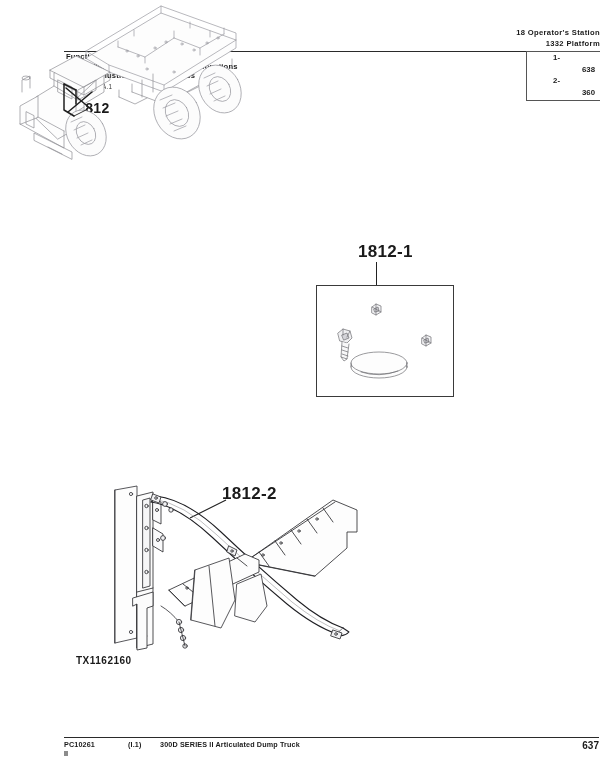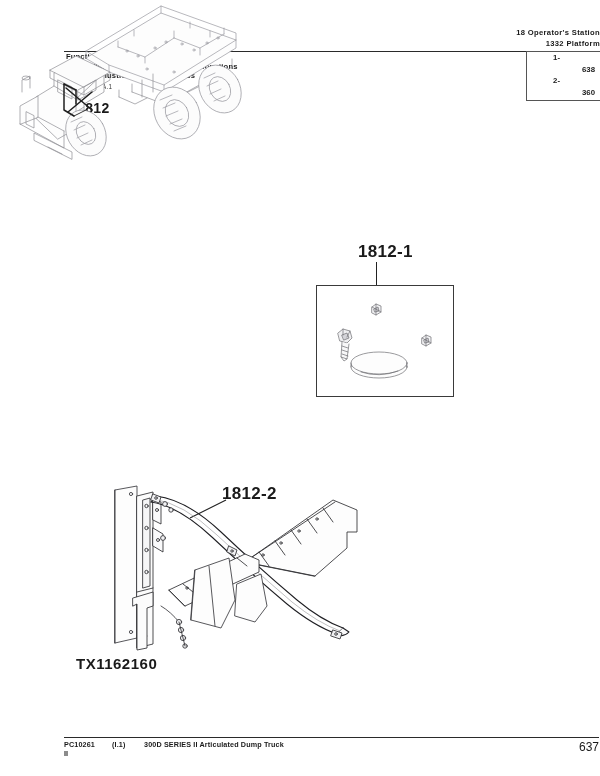--- a/index.html
+++ b/index.html
@@ -148,21 +148,21 @@
     pointer-events: none;
   }
   .illus-parts { left: 302px; top: 285px; }
   .illus-platform { left: 95px; top: 480px; }
 
   
   .drawing-label {
     position: absolute;
     left: 62px;
     top: 655px;
-    font-size: 15px;
+    font-size: 10px;
     font-weight: bold;
     letter-spacing: 0.5px;
   }
 
   
   .footer-rule {
     position: absolute;
     left: 50px;
     top: 737px;
     width: 535px;
@@ -173,35 +173,35 @@
     position: absolute;
     left: 50px;
     top: 740px;
     font-size: 7.2px;
     font-weight: bold;
     letter-spacing: 0.15px;
     white-space: nowrap;
   }
   .footer-left .seg { display: inline-block; }
   .seg-pc { width: 48px; }
-  .seg-rev { width: 32px; }
+  .seg-rev { width: 32px; margin-left: 16px; }
   .footer-sub {
     position: absolute;
     left: 50px;
     top: 749px;
     font-size: 7.2px;
     font-weight: bold;
     text-align: right;
   }
   .footer-page {
     position: absolute;
     right: 15px;
     top: 740px;
-    font-size: 12px;
-    font-weight: normal;
+    font-size: 10px;
+    font-weight: bold;
   }
 </style>
 </head>
 <body>
 
 <div class="page">
 
   <div class="header-right">
     <div>18  Operator's  Station</div>
     <div>1332  Platform</div>

